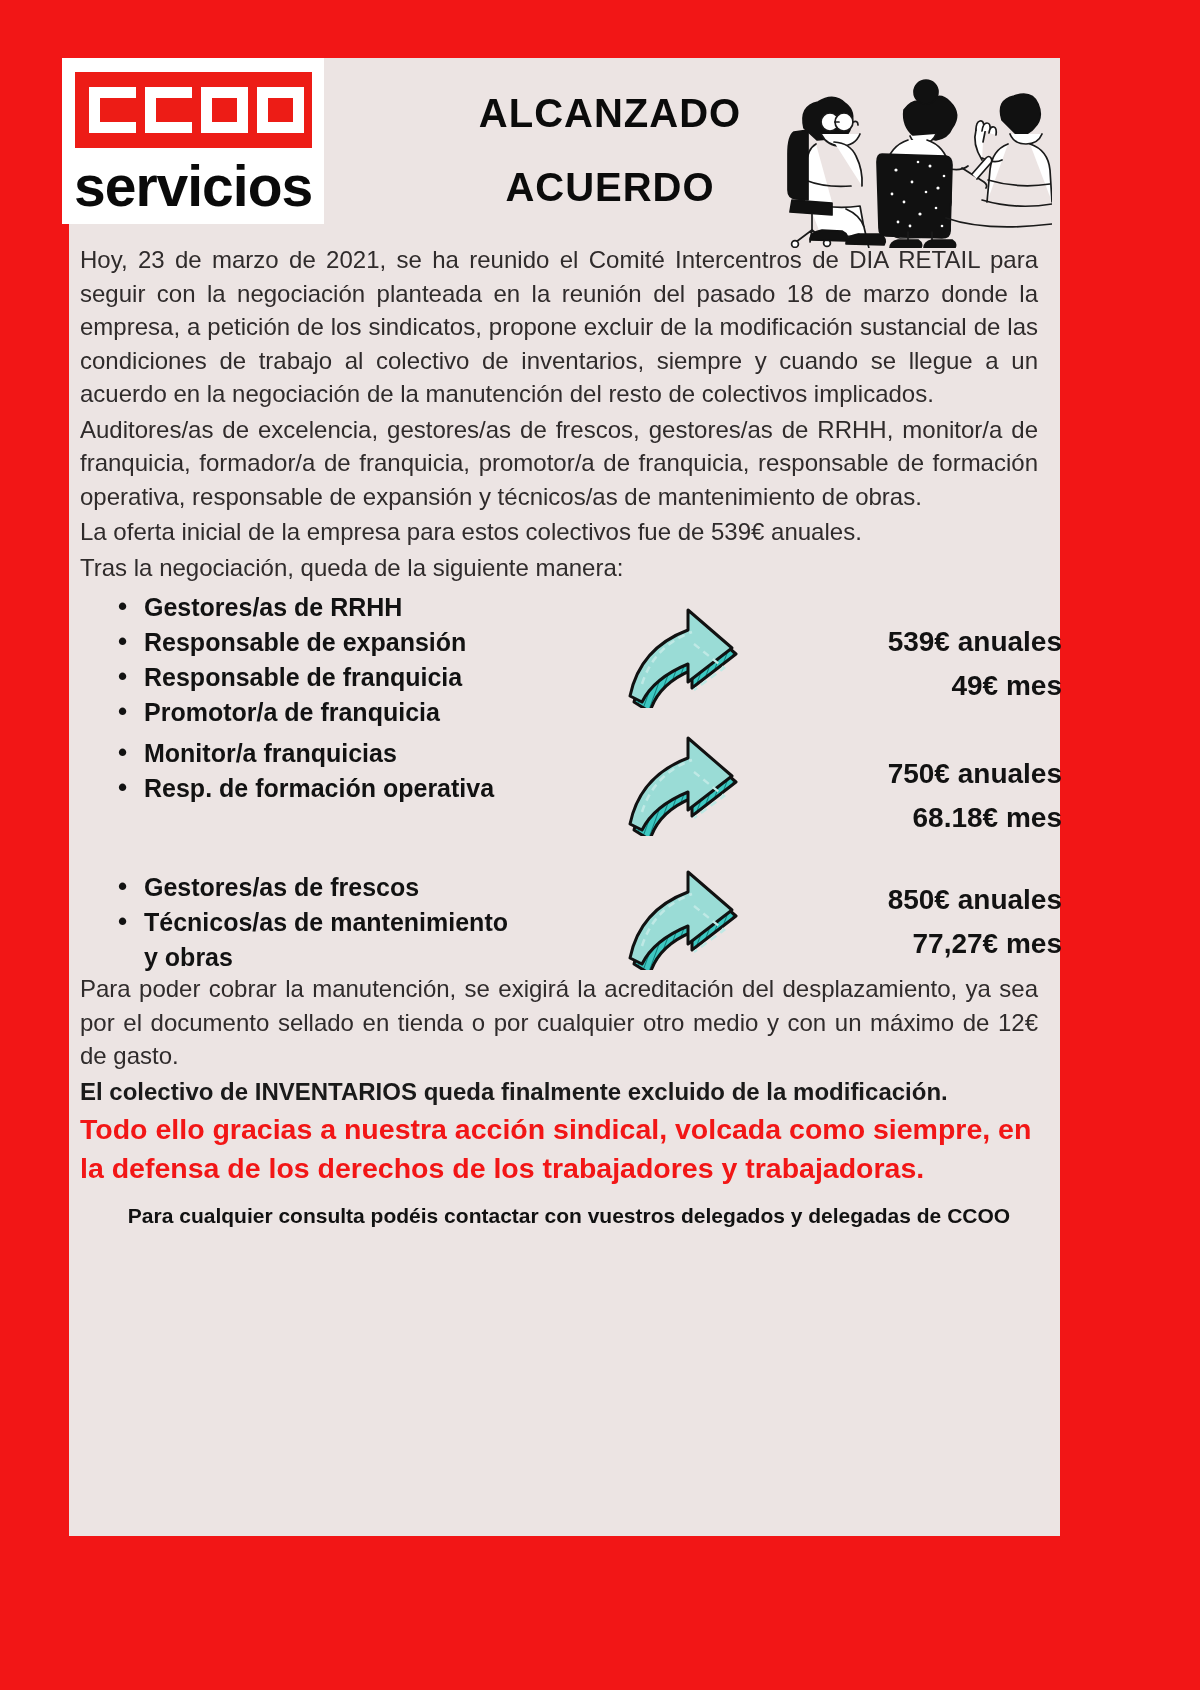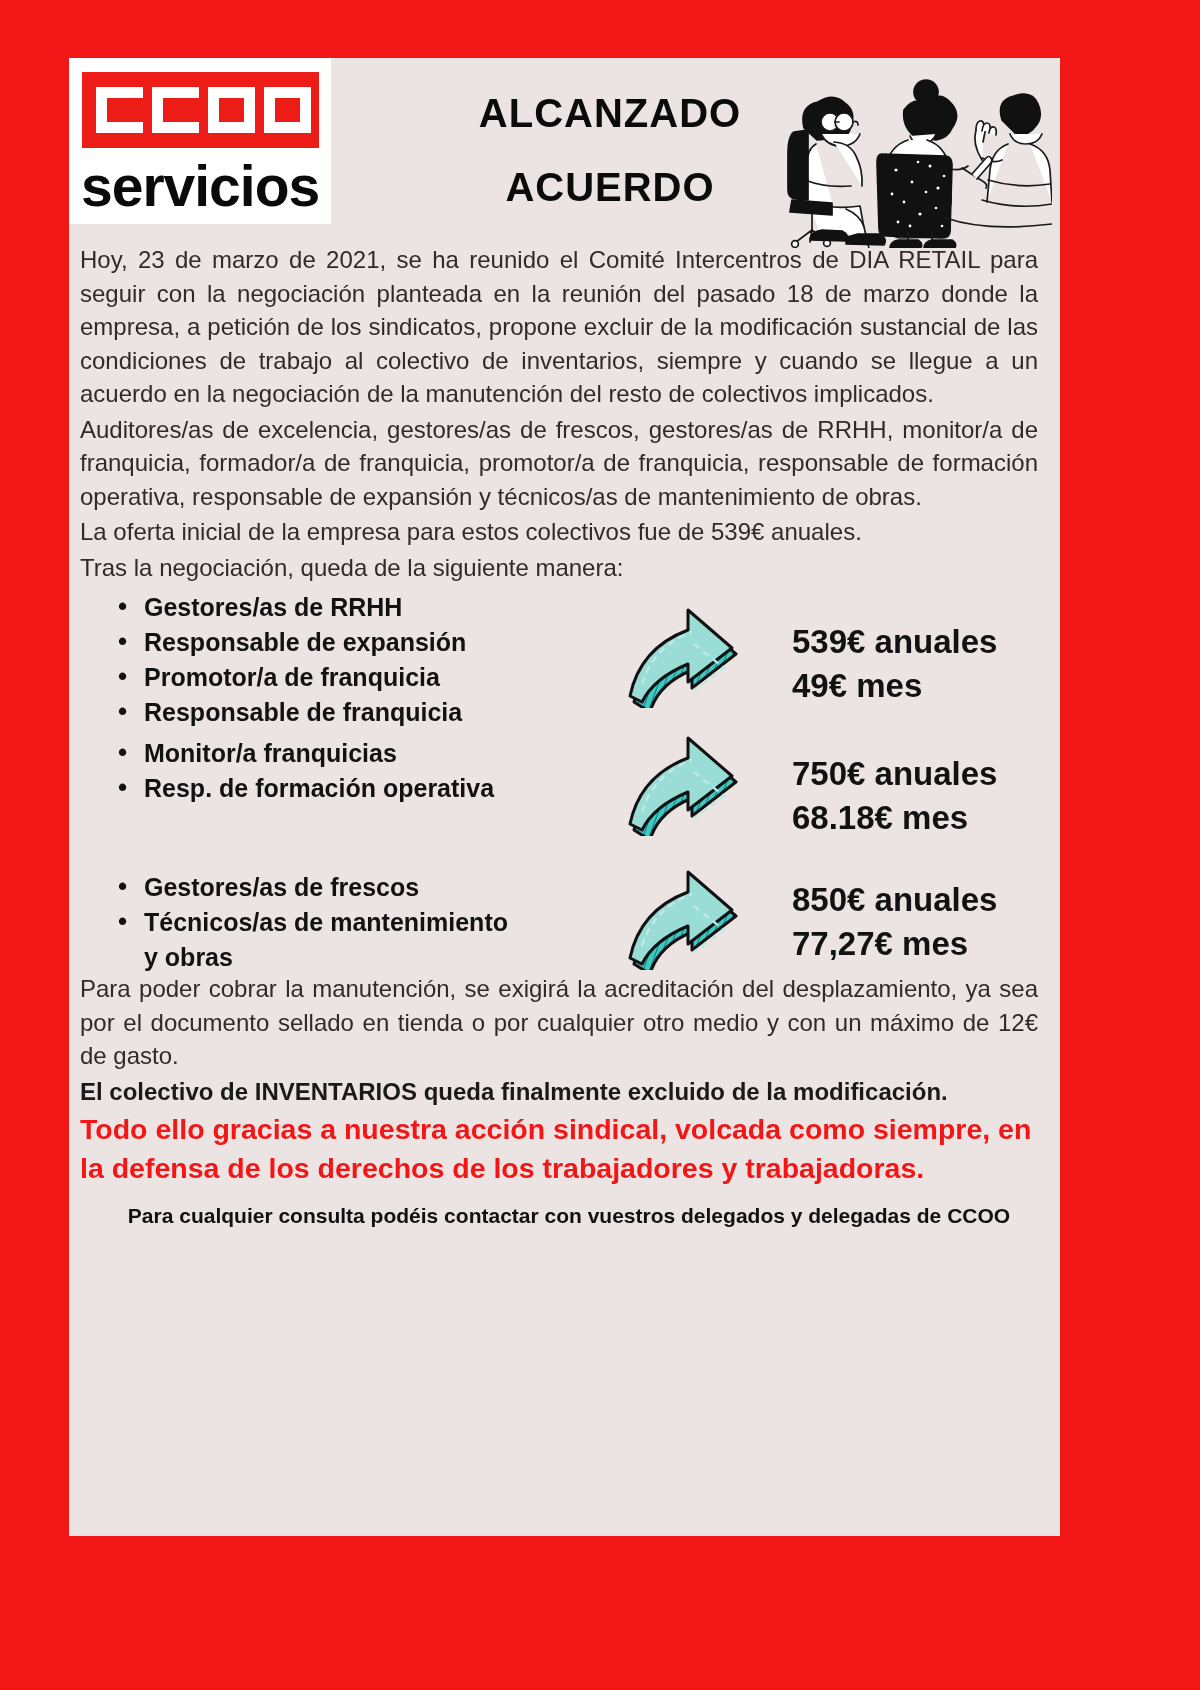--- a/index.html
+++ b/index.html
@@ -45,21 +45,21 @@
 
   
   .header {
     position: relative;
     height: 185px;
   }
 
   
   .logo {
     position: absolute;
-    left: 9px;
+    left: 2px;
     top: 0px;
     width: 262px;
     height: 166px;
     background: #ffffff;
     box-sizing: border-box;
     padding: 14px 12px 0 12px;
   }
   .logo-mark {
     width: 237px;
     height: 76px;
@@ -221,24 +221,24 @@
     left: 548px;
     top: 2px;
     width: 148px;
     height: 100px;
   }
   .amounts {
     position: absolute;
     left: 712px;
     top: 4px;
     width: 270px;
-    text-align: left;
+    text-align: right;
     font-family: "Liberation Sans Narrow", "Liberation Sans", sans-serif;
     font-weight: 700;
-    font-size: 33px;
+    font-size: 28px;
     line-height: 44px;
     color: #121212;
   }
   .amounts span { display: block; }
 
   
   .footer-note {
     margin-top: 14px;
     font-family: "Liberation Sans Narrow", "Liberation Sans", sans-serif;
     font-weight: 700;
@@ -356,22 +356,22 @@
       <p class="para">Auditores/as de excelencia, gestores/as de frescos, gestores/as de RRHH, monitor/a de franquicia, formador/a de franquicia, promotor/a de franquicia, responsable de formación operativa, responsable de expansión y técnicos/as de mantenimiento de obras.</p>
       <p class="para last-line-left">La oferta inicial de la empresa para estos colectivos fue de 539€ anuales.</p>
       <p class="para last-line-left">Tras la negociación, queda de la siguiente manera:</p>
 
       <div class="groups">
 
         <div class="group g1">
           <ul class="items">
             <li>Gestores/as de RRHH</li>
             <li>Responsable de expansión</li>
+            <li>Responsable de franquicia</li>
             <li>Promotor/a de franquicia</li>
-            <li>Responsable de franquicia</li>
           </ul>
           <div class="arrow" style="top:18px;">
             <svg viewBox="0 0 148 100" width="148" height="100" xmlns="http://www.w3.org/2000/svg">
               <defs>
                 <pattern id="hatch1" width="6" height="6" patternTransform="rotate(20)" patternUnits="userSpaceOnUse">
                   <rect width="6" height="6" fill="#3ec8c2"></rect>
                   <line x1="0" y1="0" x2="0" y2="6" stroke="#127f7c" stroke-width="2"></line>
                 </pattern>
               </defs>
               <path d="M6 94 q10 -48 58 -66 l0 -20 l44 38 l-44 34 l0 -18 q-34 14 -42 42 z" fill="url(#hatch1)" stroke="#111" stroke-width="3" stroke-linejoin="round"></path>

